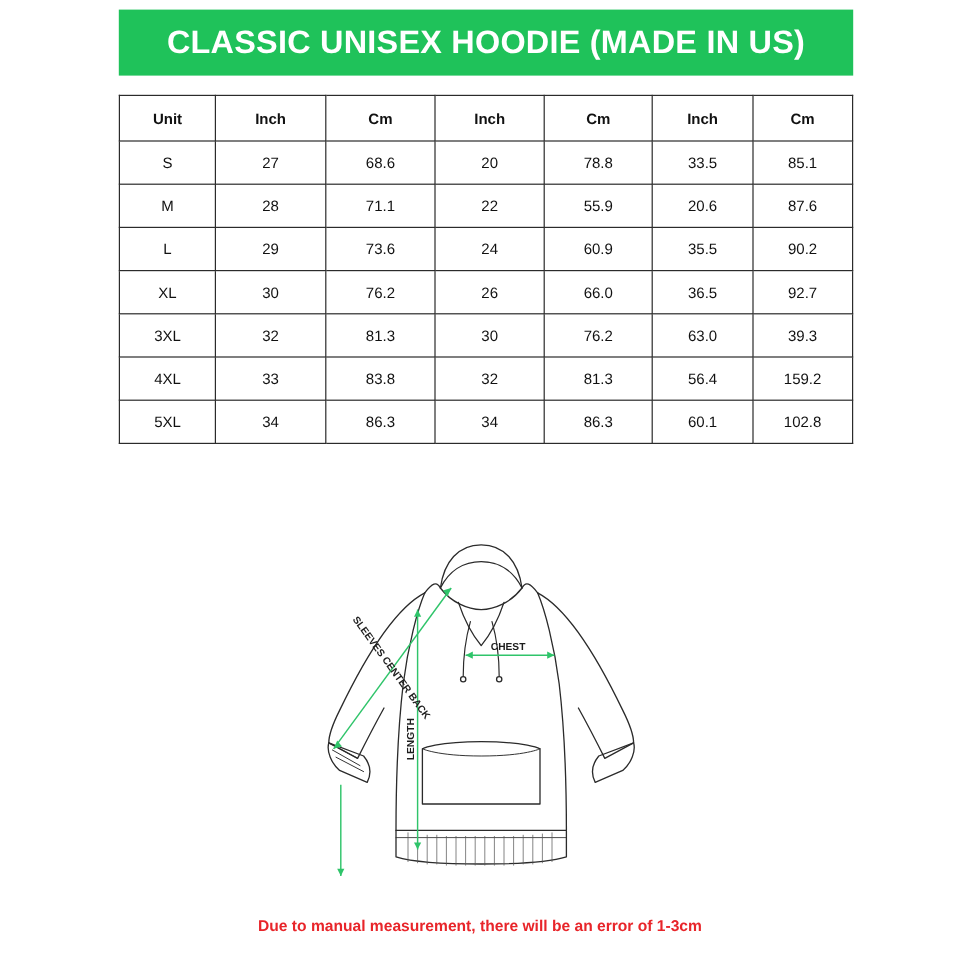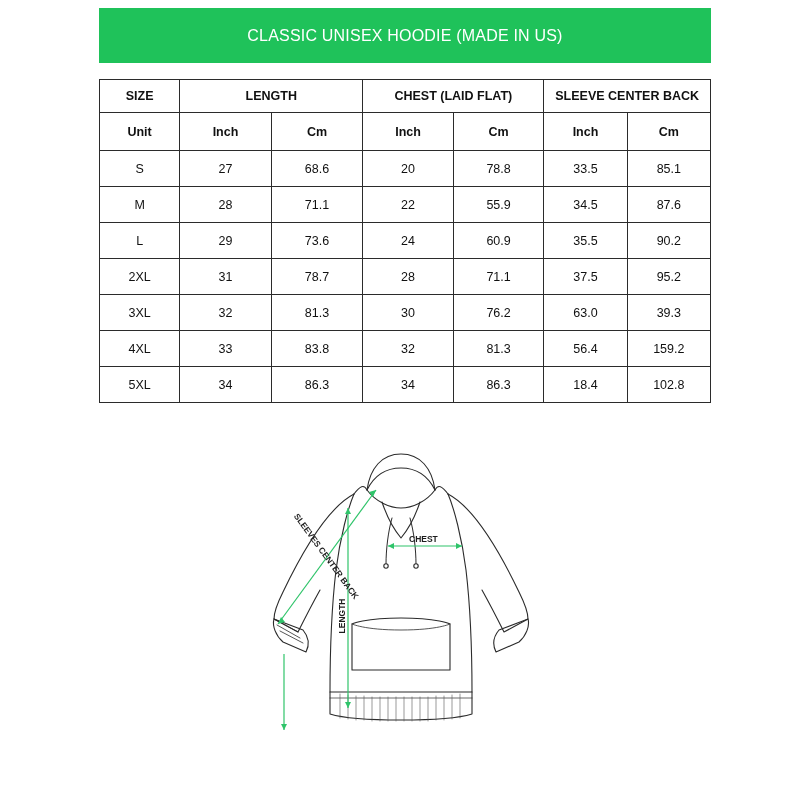--- a/index.html
+++ b/index.html
@@ -21,22 +21,22 @@
     position: absolute;
     left: 99px; top: 8px;
     width: 612px; height: 55px;
     background: #1fc25a;
     display: flex;
     align-items: center;
     justify-content: center;
   }
   .header-title {
     color: #ffffff;
-    font-size: 16px;
-    font-weight: normal;
+    font-size: 27px;
+    font-weight: bold;
     letter-spacing: 0.2px;
     white-space: nowrap;
     text-align: left;
   }
 
   
   .table-wrap {
     position: absolute;
     left: 99px; top: 79px;
     width: 612px;
@@ -100,26 +100,20 @@
       <colgroup>
         <col class="c-size">
           <col class="c-v">
           <col class="c-v">
           <col class="c-v2">
           <col class="c-v2">
           <col class="c-slv">
           <col class="c-slv">
       </colgroup>
       <thead>
-        <tr class="head-main">
-          <th>SIZE</th>
-          <th colspan="2">LENGTH</th>
-          <th colspan="2">CHEST (LAID FLAT)</th>
-          <th colspan="2">SLEEVE CENTER BACK</th>
-        </tr>
         <tr class="head-unit">
           <th>Unit</th>
           <th>Inch</th>
           <th>Cm</th>
           <th>Inch</th>
           <th>Cm</th>
           <th>Inch</th>
           <th>Cm</th>
         </tr>
       </thead>
@@ -132,40 +126,40 @@
           <td>78.8</td>
           <td>33.5</td>
           <td>85.1</td>
         </tr>
         <tr>
           <td class="size-cell">M</td>
           <td>28</td>
           <td>71.1</td>
           <td>22</td>
           <td>55.9</td>
-          <td>34.5</td>
+          <td>20.6</td>
           <td>87.6</td>
         </tr>
         <tr>
           <td class="size-cell">L</td>
           <td>29</td>
           <td>73.6</td>
           <td>24</td>
           <td>60.9</td>
           <td>35.5</td>
           <td>90.2</td>
         </tr>
         <tr>
-          <td class="size-cell">2XL</td>
-          <td>31</td>
-          <td>78.7</td>
-          <td>28</td>
-          <td>71.1</td>
-          <td>37.5</td>
-          <td>95.2</td>
+          <td class="size-cell">XL</td>
+          <td>30</td>
+          <td>76.2</td>
+          <td>26</td>
+          <td>66.0</td>
+          <td>36.5</td>
+          <td>92.7</td>
         </tr>
         <tr>
           <td class="size-cell">3XL</td>
           <td>32</td>
           <td>81.3</td>
           <td>30</td>
           <td>76.2</td>
           <td>63.0</td>
           <td>39.3</td>
         </tr>
@@ -177,21 +171,21 @@
           <td>81.3</td>
           <td>56.4</td>
           <td>159.2</td>
         </tr>
         <tr>
           <td class="size-cell">5XL</td>
           <td>34</td>
           <td>86.3</td>
           <td>34</td>
           <td>86.3</td>
-          <td>18.4</td>
+          <td>60.1</td>
           <td>102.8</td>
         </tr>
       </tbody>
     </table>
   </div>
 
   <div class="illus">
     <svg width="330" height="300" viewBox="0 0 330 300" xmlns="http://www.w3.org/2000/svg">
       <g fill="none" stroke="#2b2b2b" stroke-width="1.1" stroke-linejoin="round" stroke-linecap="round">
 
@@ -259,14 +253,15 @@
         <polygon points="48,284 45,278 51,278" stroke="none"></polygon>
       </g>
       <g fill="#1d1d1d" font-family="Liberation Sans, sans-serif" font-size="8.5" font-weight="bold">
         <text x="173" y="96">CHEST</text>
         <text x="109" y="170" transform="rotate(-90 109 170)" text-anchor="middle">LENGTH</text>
         <text x="88" y="112" transform="rotate(54 88 112)" text-anchor="middle">SLEEVES CENTER BACK</text>
       </g>
     </svg>
   </div>
 
+  <div class="footer-note">Due to manual measurement, there will be an error of 1-3cm</div>
 
 </div>
 
 </body></html>

